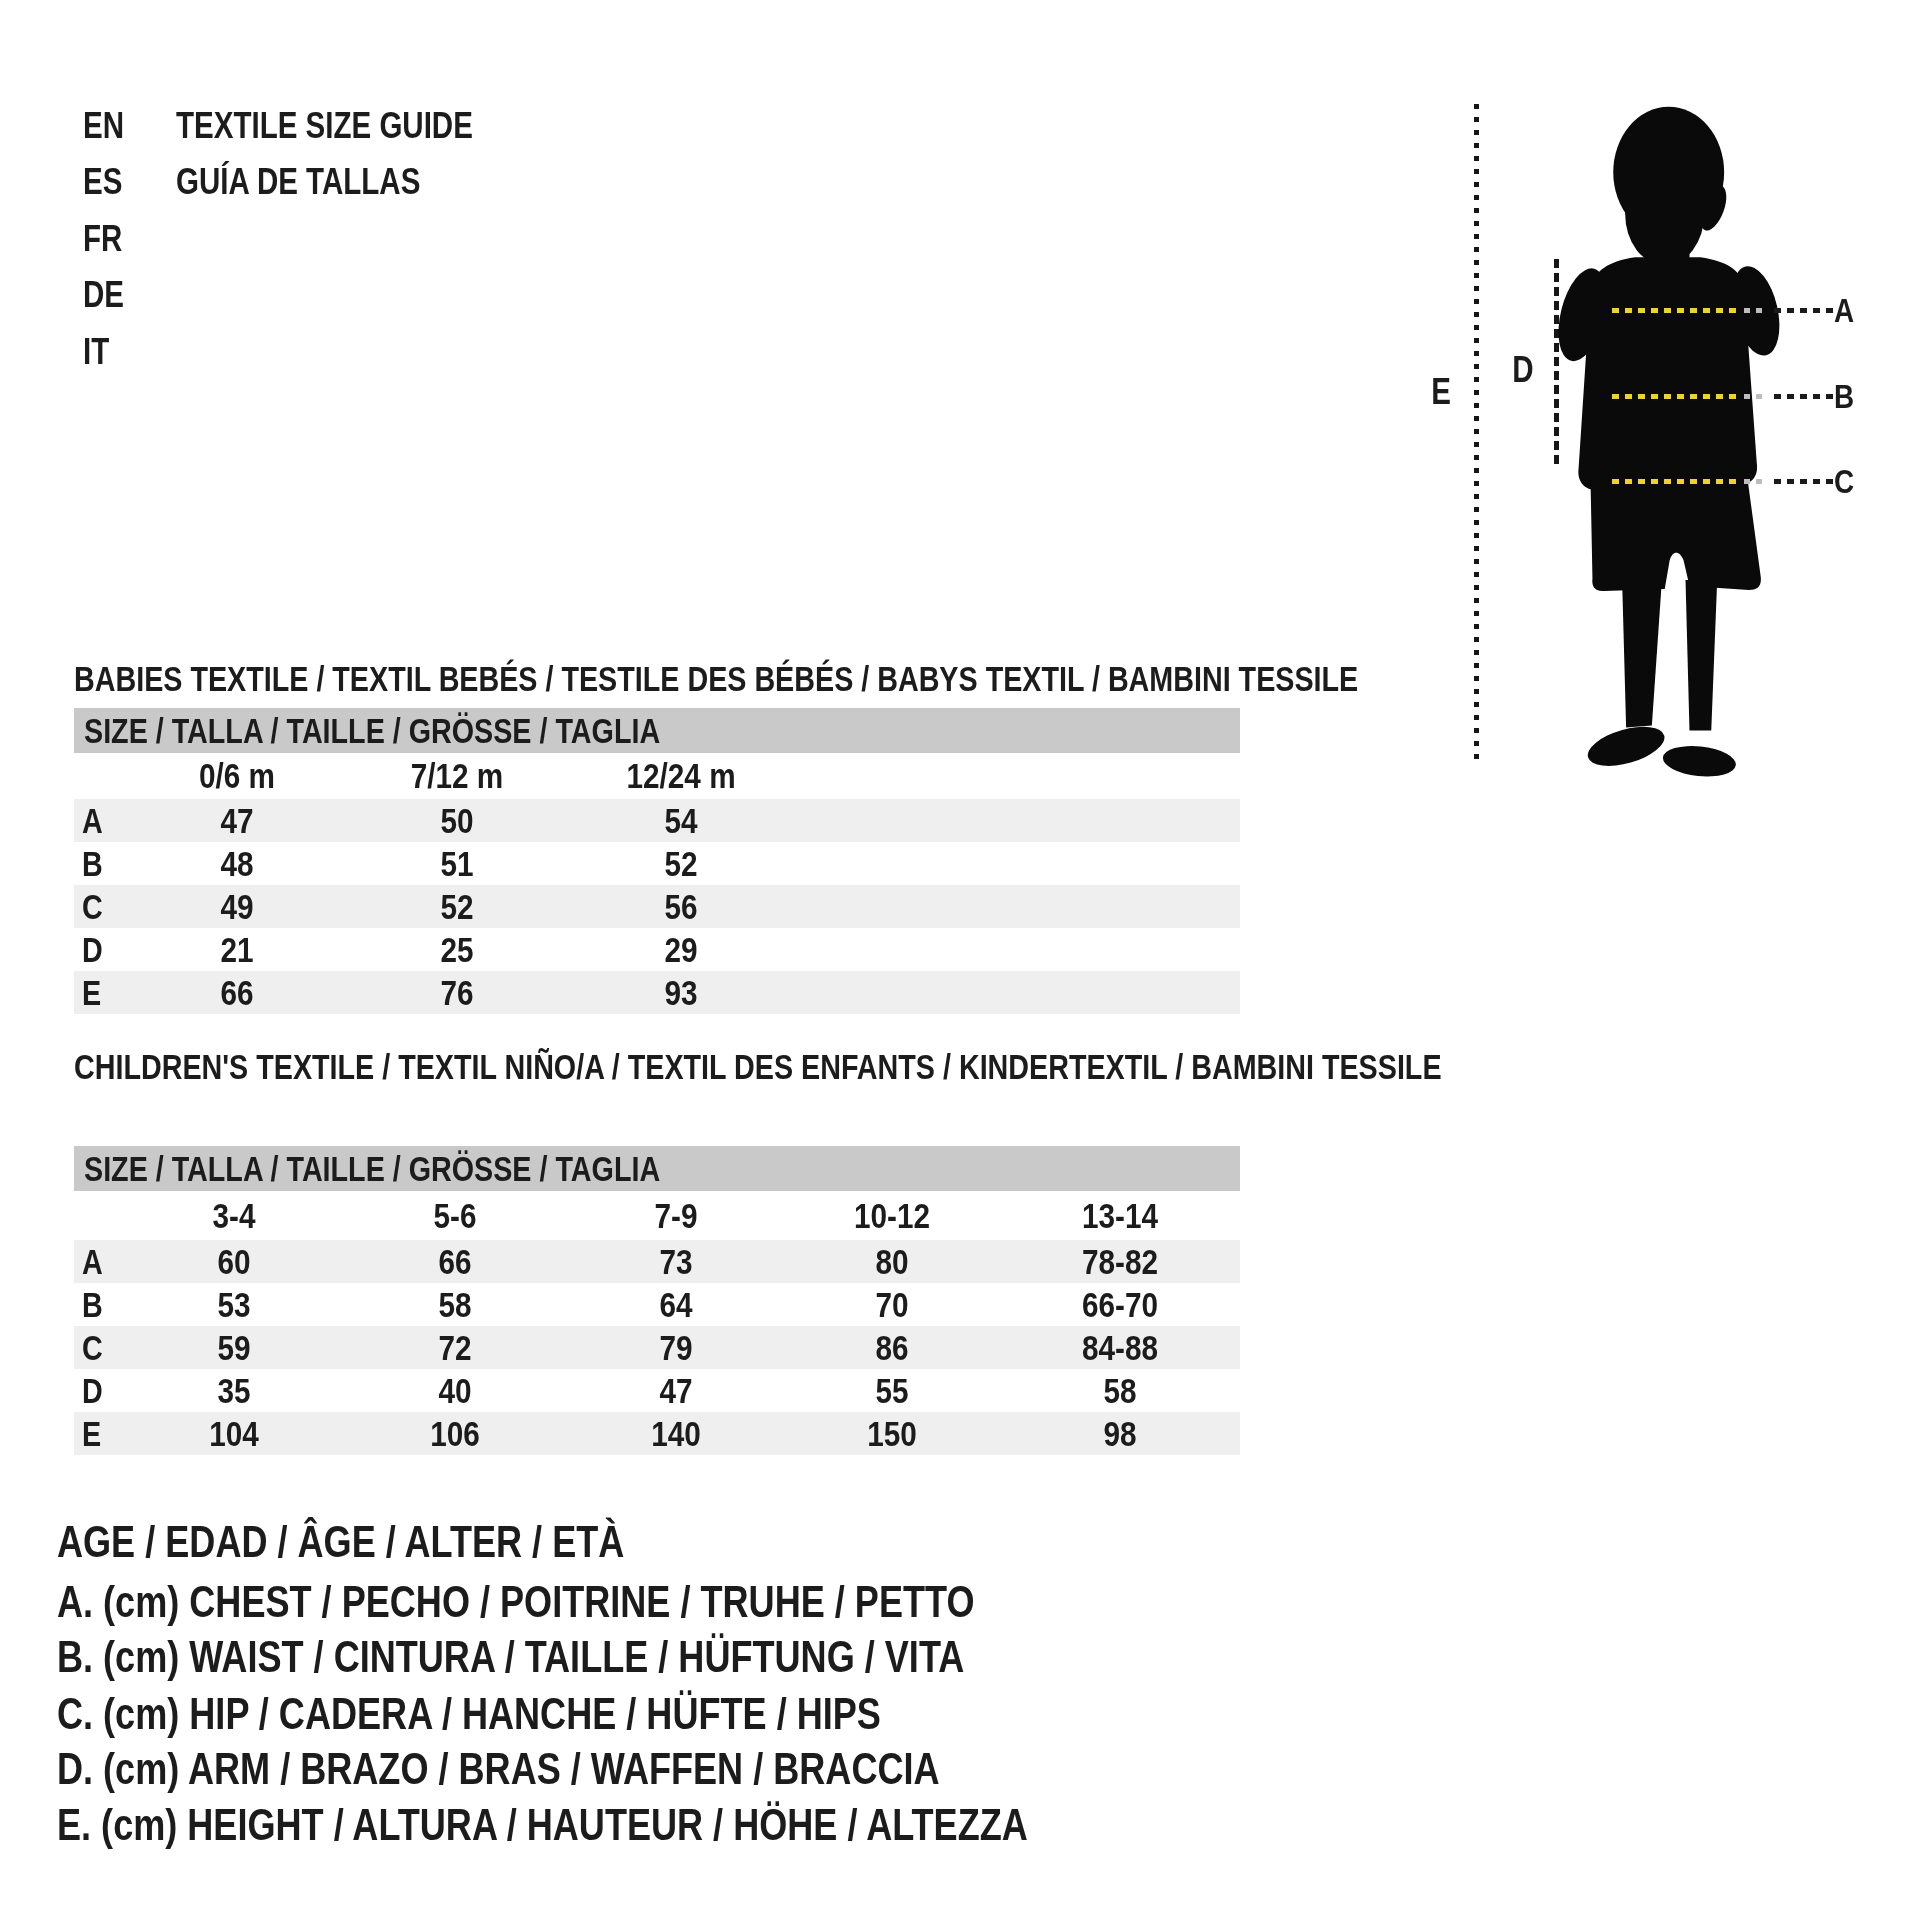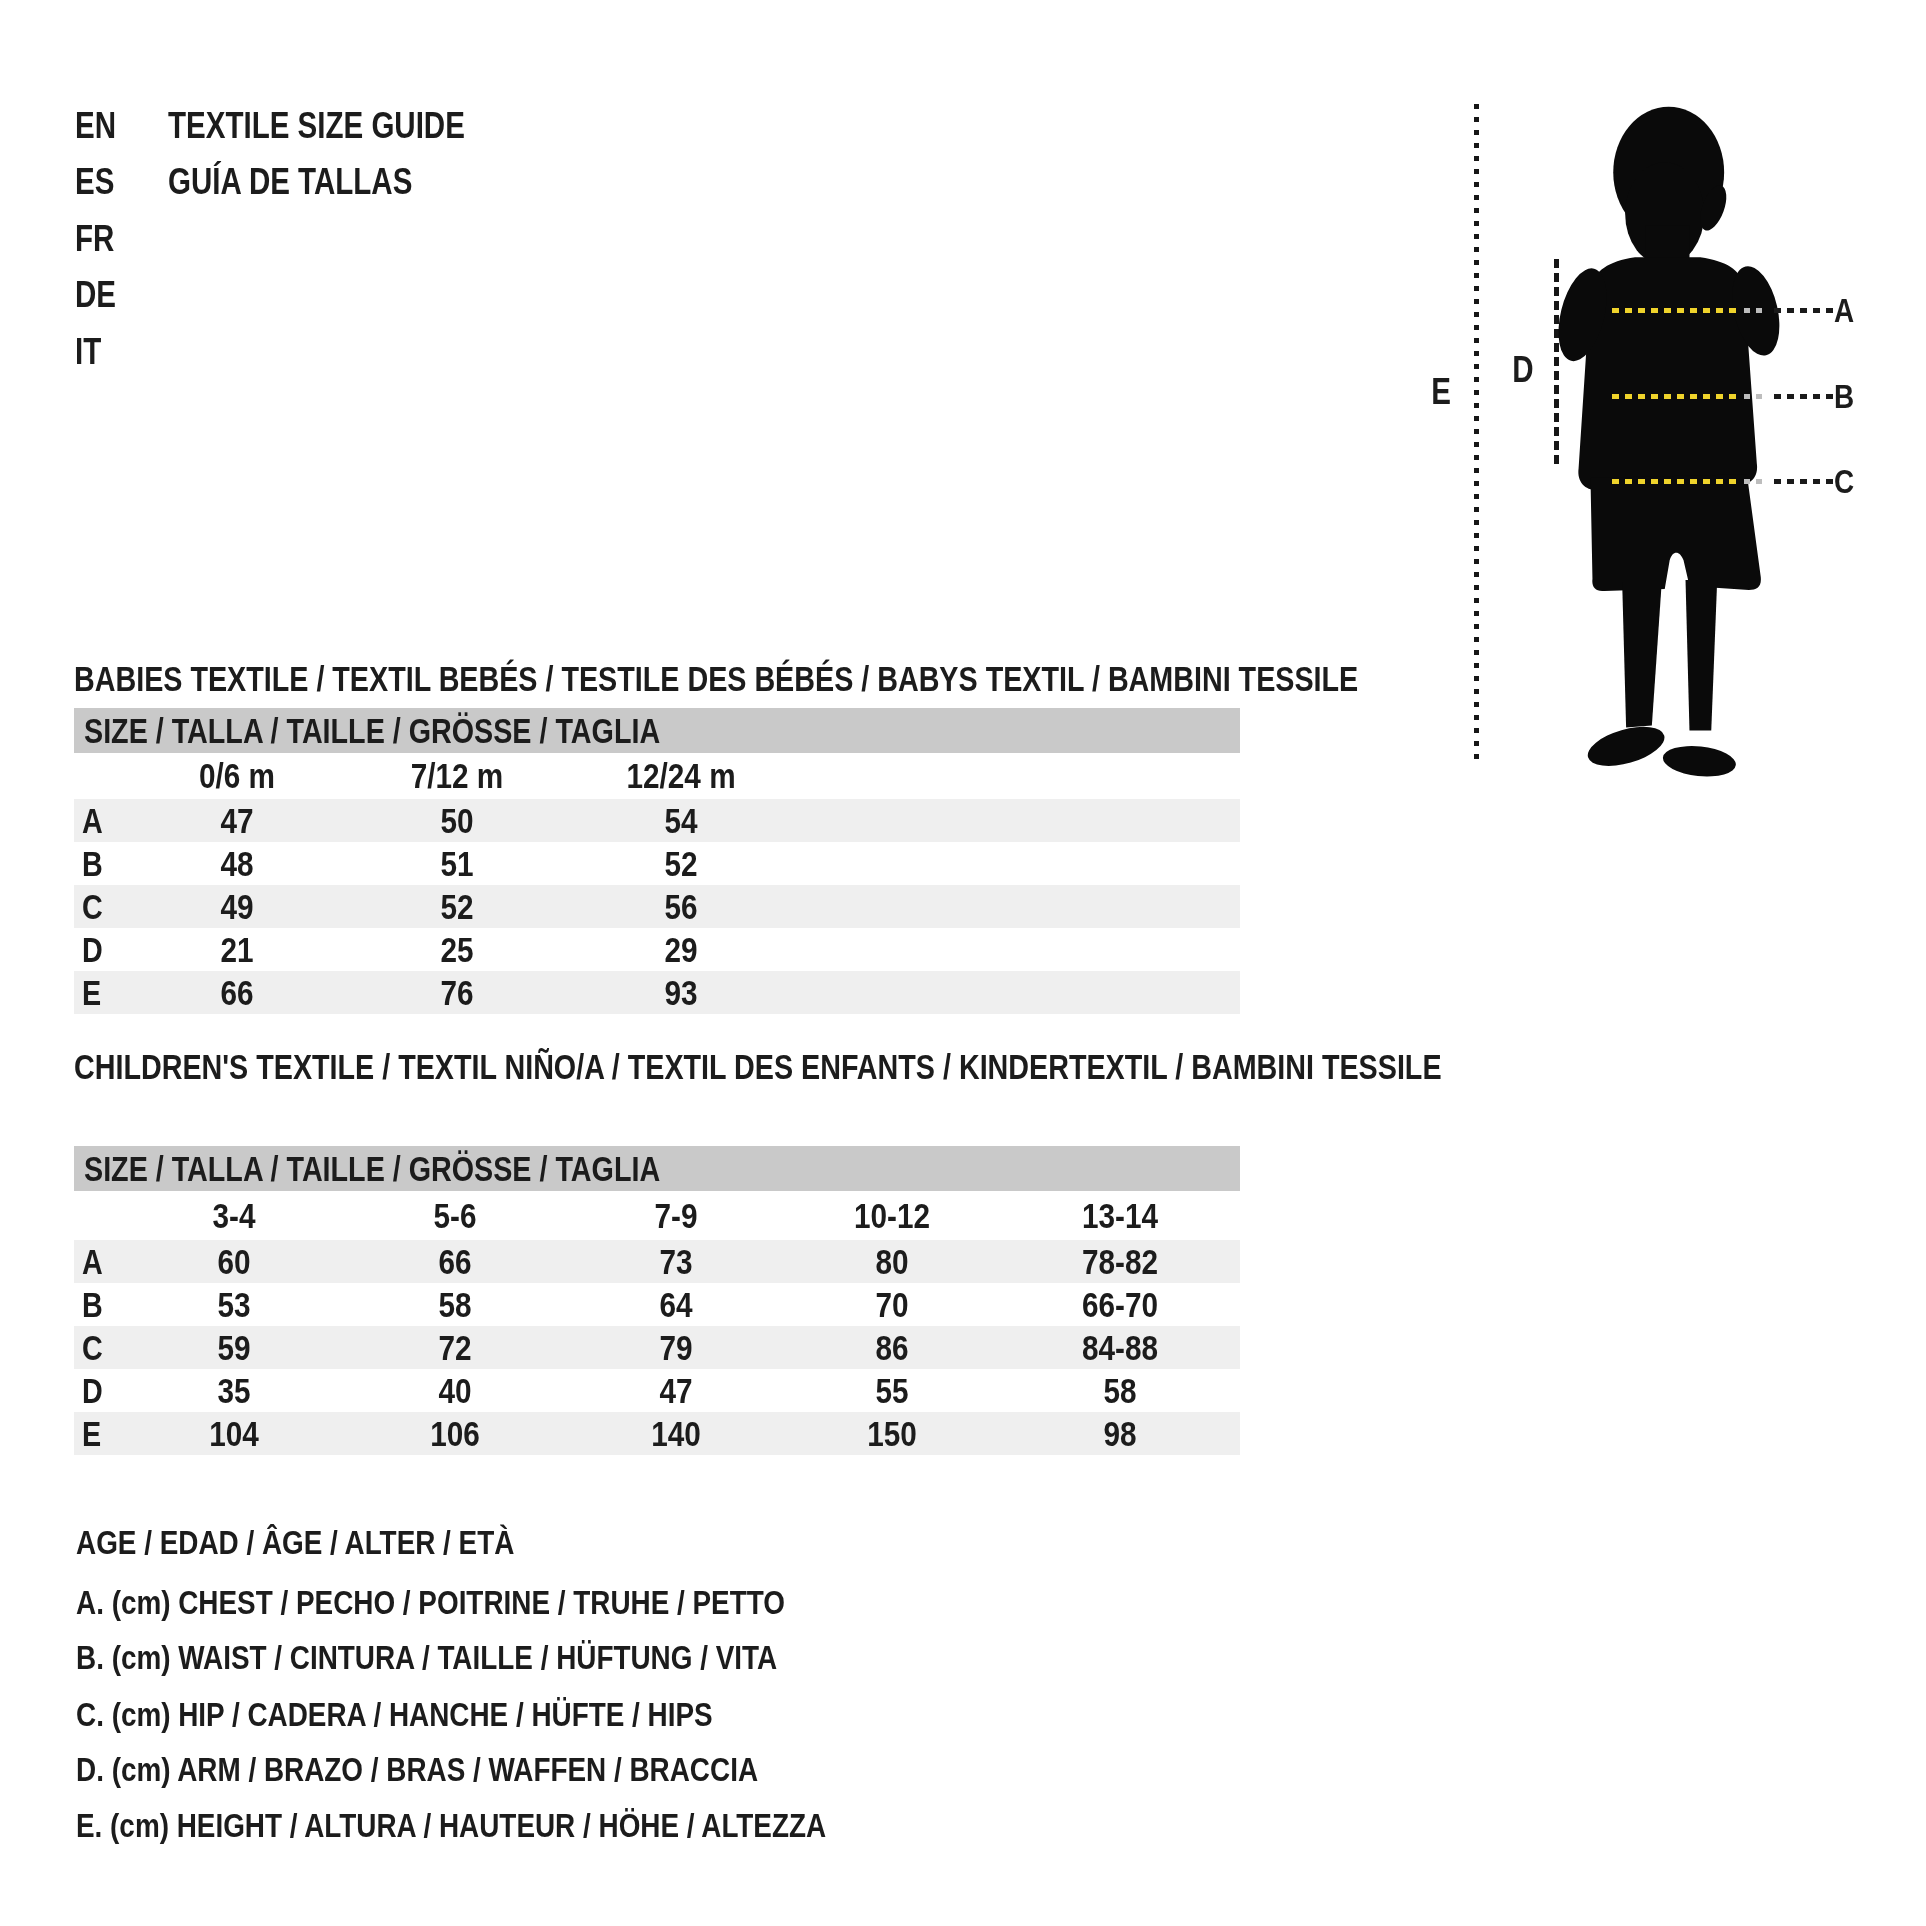--- a/index.html
+++ b/index.html
@@ -9,26 +9,26 @@
     background:#ffffff;
     font-family:"Liberation Sans",sans-serif;
     font-weight:bold;
     color:#1c1c1c;
     overflow:hidden;
   }
   .abs{position:absolute;}
   
   .sx{display:inline-block;transform:scaleX(.82);transform-origin:0 50%;white-space:nowrap;}
   
-  .langrow{position:absolute;left:0;width:792px;height:38px;line-height:38px;font-size:36px;}
+  .langrow{position:absolute;left:8px;width:792px;height:38px;line-height:38px;font-size:36px;}
   .langcode{position:absolute;left:75px;top:0;}
   .langtitle{position:absolute;left:168px;top:0;}
   
   .sectitle{position:absolute;left:74px;height:36px;line-height:36px;font-size:35px;}
-  .legendline{position:absolute;left:76px;height:38px;line-height:38px;font-size:34px;}
+  .legendline{position:absolute;left:57px;height:38px;line-height:38px;font-size:44px;}
   
   .sizebar{
     position:absolute;left:74px;width:1166px;height:45px;
     background:#c9c9c9;display:flex;align-items:center;
     font-size:35px;padding-left:10px;box-sizing:border-box;
   }
   .colrow{position:absolute;left:74px;width:1166px;}
   .rows{position:absolute;left:74px;width:1166px;}
   .trow{position:relative;width:1166px;height:43px;font-size:35px;}
   .rows .trow:nth-child(odd){background:#efefef;}

